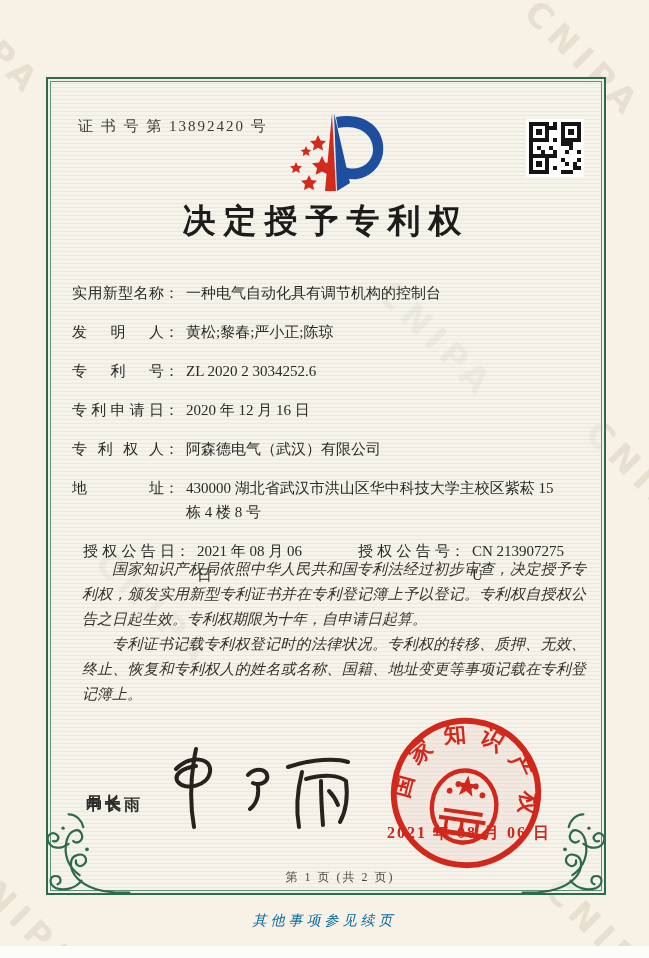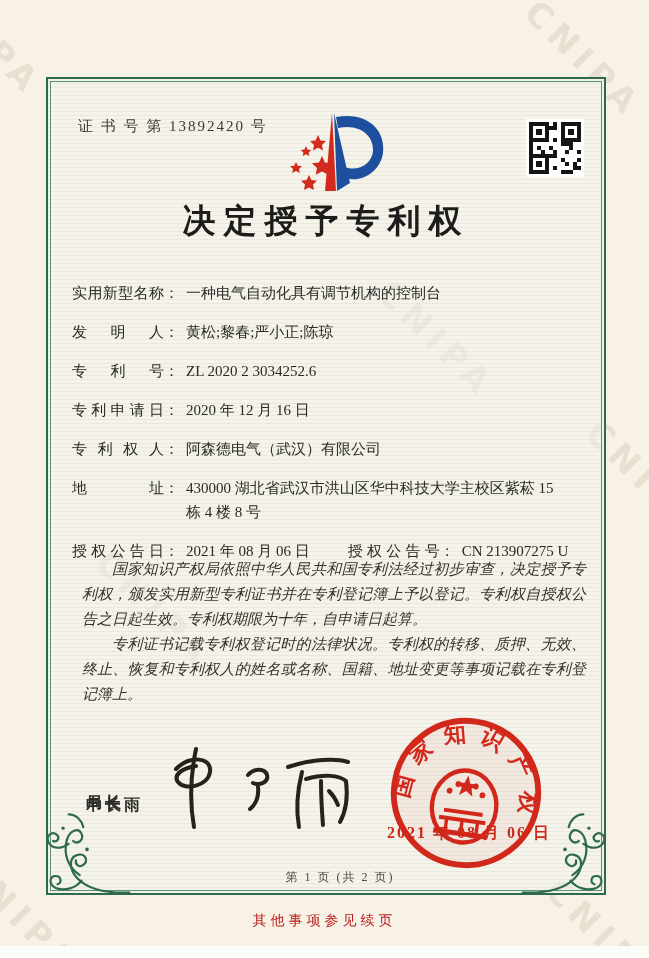--- a/index.html
+++ b/index.html
@@ -28,40 +28,40 @@
   .qr{position:absolute;left:478px;top:40px;width:58px;height:58px;background:#fff;padding:3px;box-sizing:border-box;}
   .title{position:absolute;left:0;right:0;top:120px;text-align:center;
          font-size:33px;font-weight:bold;letter-spacing:8px;color:#1d1c1a;}
   .fields{position:absolute;left:24px;top:202px;width:506px;font-size:15px;}
   .frow{display:flex;margin-bottom:15px;line-height:24px;}
   .flabel{flex:0 0 92px;text-align:justify;text-align-last:justify;}
   .fcolon{flex:0 0 auto;padding-right:7px;}
   .fvalue{flex:1;white-space:pre-line;}
   .grant-row{display:flex;line-height:24px;margin-top:1px;}
   .grant-row .g2{margin-left:38px;display:flex;}
-  .grant-row .g1{display:flex;}
+  .grant-row .g1{display:flex;margin-left:11px;}
   .g1 .flabel,.g2 .flabel{width:92px;flex:0 0 92px;display:inline-block;}
   .body-text{position:absolute;left:34px;top:478px;width:504px;font-size:15px;line-height:25px;
              font-style:italic;color:#34312c;text-align:justify;}
   .body-text p{margin:0;text-indent:2em;}
   .sig-title,.sig-name{position:absolute;left:38px;font-family:"Liberation Sans","DejaVu Sans",sans-serif;
              font-weight:600;font-size:16px;letter-spacing:3px;color:#2c2b28;}
   .sig-title{top:714px;}
   .sig-name{top:716px;}
   .sig-script{position:absolute;left:112px;top:660px;}
   .seal{position:absolute;left:340px;top:636px;width:156px;height:156px;transform:rotate(8deg);}
   .seal-date{position:absolute;left:296px;top:744px;width:250px;text-align:center;
              font-size:16px;font-weight:bold;letter-spacing:2px;color:#cf271b;z-index:3;}
   .page-ind{position:absolute;left:0;right:0;top:790px;text-align:center;
             font-size:12px;letter-spacing:2px;color:#4a4741;padding-left:28px;}
   .orn{position:absolute;bottom:-6px;width:92px;height:92px;z-index:2;}
   .orn-left{left:-7px;}
   .orn-right{right:-7px;transform:scaleX(-1);}
   .footer-note{position:absolute;left:0;right:0;top:912px;text-align:center;z-index:1;
-               font-size:14px;letter-spacing:4px;color:#b91c1c;}
+               font-size:14px;font-style:italic;letter-spacing:4px;color:#0369a1;}
   .bottom-strip{position:absolute;left:0;top:946px;width:100%;height:12px;background:#fcfcf8;z-index:0;}
 </style>
 </head>
 <body>
 
 <div class="page">
 
   <div class="wm wm1">CNIPA</div>
   <div class="wm wm2">CNIPA</div>
   <div class="wm wm3">CNIPA</div>

